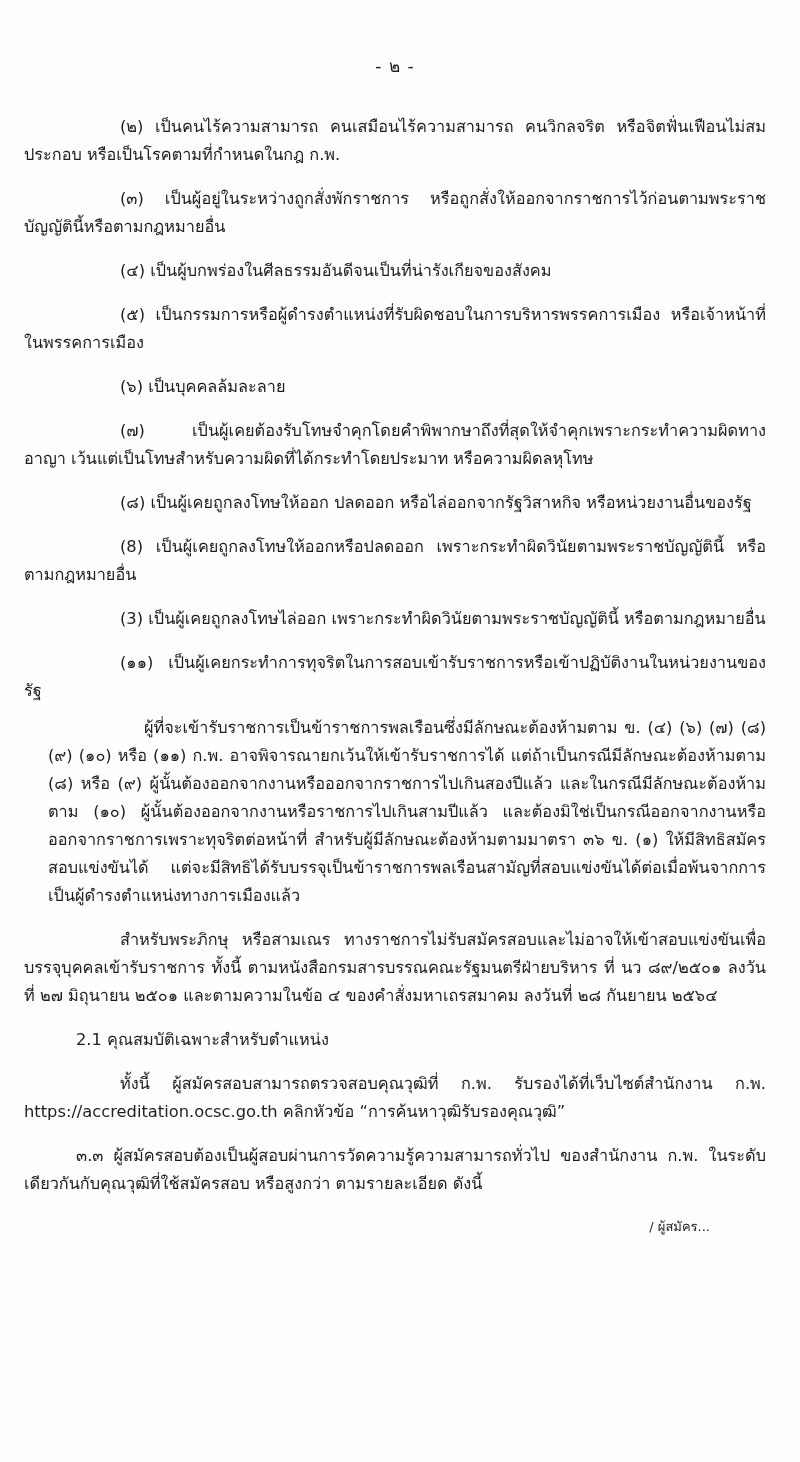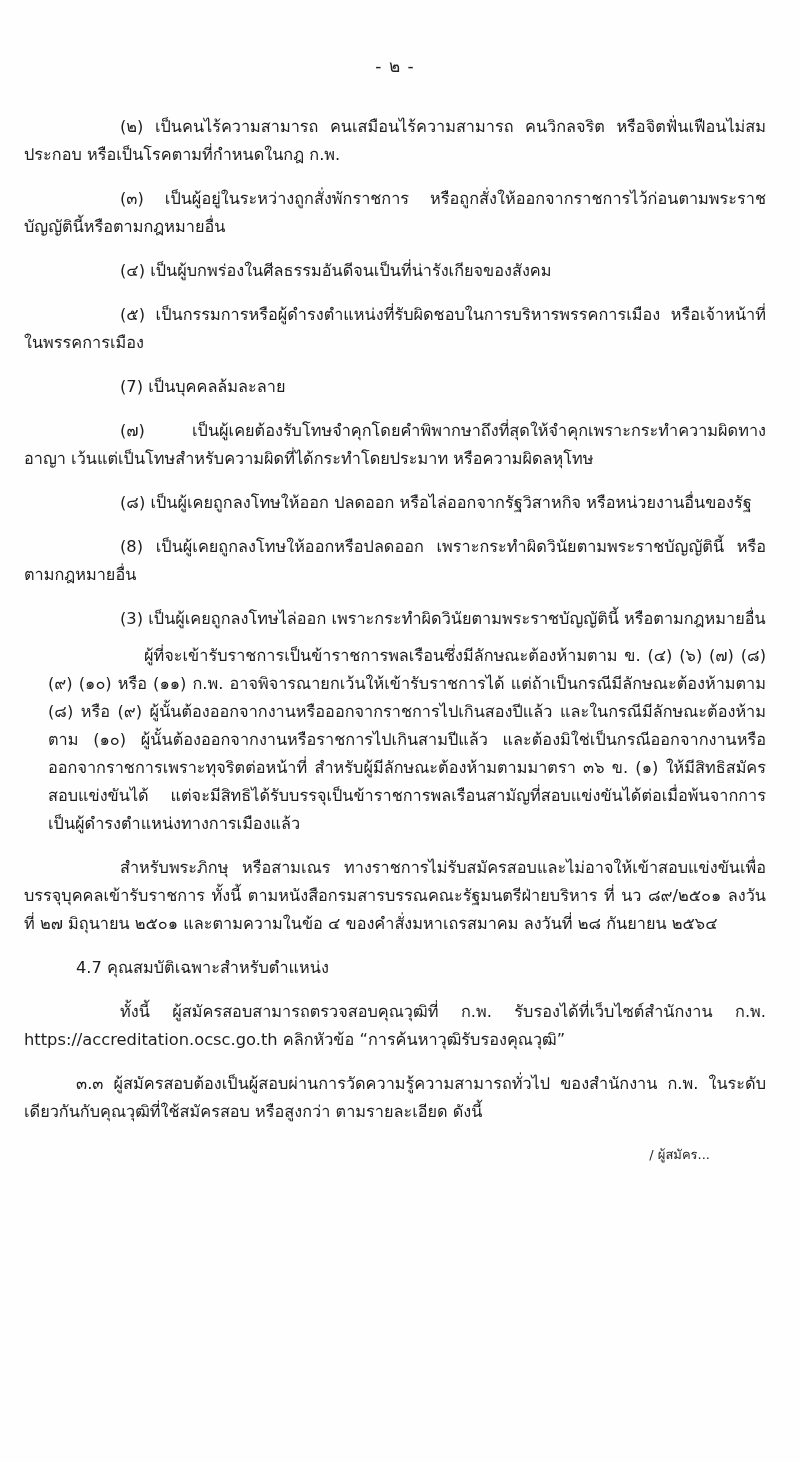--- a/index.html
+++ b/index.html
@@ -77,36 +77,37 @@
   <div class="body-text">
 
     <p class="indent-lg">(๒) เป็นคนไร้ความสามารถ คนเสมือนไร้ความสามารถ คนวิกลจริต หรือจิตฟั่นเฟือนไม่สมประกอบ หรือเป็นโรคตามที่กำหนดในกฎ ก.พ.</p>
 
     <p class="indent-lg gap-sm">(๓) เป็นผู้อยู่ในระหว่างถูกสั่งพักราชการ หรือถูกสั่งให้ออกจากราชการไว้ก่อนตามพระราชบัญญัตินี้หรือตามกฎหมายอื่น</p>
 
     <p class="indent-lg gap-sm">(๔) เป็นผู้บกพร่องในศีลธรรมอันดีจนเป็นที่น่ารังเกียจของสังคม</p>
 
     <p class="indent-lg gap-sm">(๕) เป็นกรรมการหรือผู้ดำรงตำแหน่งที่รับผิดชอบในการบริหารพรรคการเมือง หรือเจ้าหน้าที่ในพรรคการเมือง</p>
 
-    <p class="indent-lg gap-sm">(7) เป็นบุคคลล้มละลาย</p>
+    <p class="indent-lg gap-sm">(๖) เป็นบุคคลล้มละลาย</p>
 
     <p class="indent-lg gap-sm">(๗) เป็นผู้เคยต้องรับโทษจำคุกโดยคำพิพากษาถึงที่สุดให้จำคุกเพราะกระทำความผิดทางอาญา เว้นแต่เป็นโทษสำหรับความผิดที่ได้กระทำโดยประมาท หรือความผิดลหุโทษ</p>
 
     <p class="indent-lg gap-sm">(๘) เป็นผู้เคยถูกลงโทษให้ออก ปลดออก หรือไล่ออกจากรัฐวิสาหกิจ หรือหน่วยงานอื่นของรัฐ</p>
 
     <p class="indent-lg gap-sm">(8) เป็นผู้เคยถูกลงโทษให้ออกหรือปลดออก เพราะกระทำผิดวินัยตามพระราชบัญญัตินี้ หรือตามกฎหมายอื่น</p>
 
     <p class="indent-lg gap-sm">(3) เป็นผู้เคยถูกลงโทษไล่ออก เพราะกระทำผิดวินัยตามพระราชบัญญัตินี้ หรือตามกฎหมายอื่น</p>
 
+    <p class="indent-lg gap-sm">(๑๑) เป็นผู้เคยกระทำการทุจริตในการสอบเข้ารับราชการหรือเข้าปฏิบัติงานในหน่วยงานของรัฐ</p>
 
     <p class="indent-lg gap">ผู้ที่จะเข้ารับราชการเป็นข้าราชการพลเรือนซึ่งมีลักษณะต้องห้ามตาม ข. (๔) (๖) (๗) (๘) (๙) (๑๐) หรือ (๑๑) ก.พ. อาจพิจารณายกเว้นให้เข้ารับราชการได้ แต่ถ้าเป็นกรณีมีลักษณะต้องห้ามตาม (๘) หรือ (๙) ผู้นั้นต้องออกจากงานหรือออกจากราชการไปเกินสองปีแล้ว และในกรณีมีลักษณะต้องห้ามตาม (๑๐) ผู้นั้นต้องออกจากงานหรือราชการไปเกินสามปีแล้ว และต้องมิใช่เป็นกรณีออกจากงานหรือออกจากราชการเพราะทุจริตต่อหน้าที่ สำหรับผู้มีลักษณะต้องห้ามตามมาตรา ๓๖ ข. (๑) ให้มีสิทธิสมัครสอบแข่งขันได้ แต่จะมีสิทธิได้รับบรรจุเป็นข้าราชการพลเรือนสามัญที่สอบแข่งขันได้ต่อเมื่อพ้นจากการเป็นผู้ดำรงตำแหน่งทางการเมืองแล้ว</p>
 
     <p class="indent-lg gap-sm">สำหรับพระภิกษุ หรือสามเณร ทางราชการไม่รับสมัครสอบและไม่อาจให้เข้าสอบแข่งขันเพื่อบรรจุบุคคลเข้ารับราชการ ทั้งนี้ ตามหนังสือกรมสารบรรณคณะรัฐมนตรีฝ่ายบริหาร ที่ นว ๘๙/๒๕๐๑ ลงวันที่ ๒๗ มิถุนายน ๒๕๐๑ และตามความในข้อ ๔ ของคำสั่งมหาเถรสมาคม ลงวันที่ ๒๘ กันยายน ๒๕๖๔</p>
 
-    <p class="indent gap-sm section-head">4.7 คุณสมบัติเฉพาะสำหรับตำแหน่ง</p>
+    <p class="indent gap-sm section-head">2.1 คุณสมบัติเฉพาะสำหรับตำแหน่ง</p>
 
 
     <p class="indent-lg gap-sm">ทั้งนี้ ผู้สมัครสอบสามารถตรวจสอบคุณวุฒิที่ ก.พ. รับรองได้ที่เว็บไซต์สำนักงาน ก.พ. https://accreditation.ocsc.go.th คลิกหัวข้อ “การค้นหาวุฒิรับรองคุณวุฒิ”</p>
 
     <p class="indent gap-sm">๓.๓ ผู้สมัครสอบต้องเป็นผู้สอบผ่านการวัดความรู้ความสามารถทั่วไป ของสำนักงาน ก.พ. ในระดับเดียวกันกับคุณวุฒิที่ใช้สมัครสอบ หรือสูงกว่า ตามรายละเอียด ดังนี้</p>
 
   </div>
 
   <div class="footer-note">/ ผู้สมัคร...</div>
 

